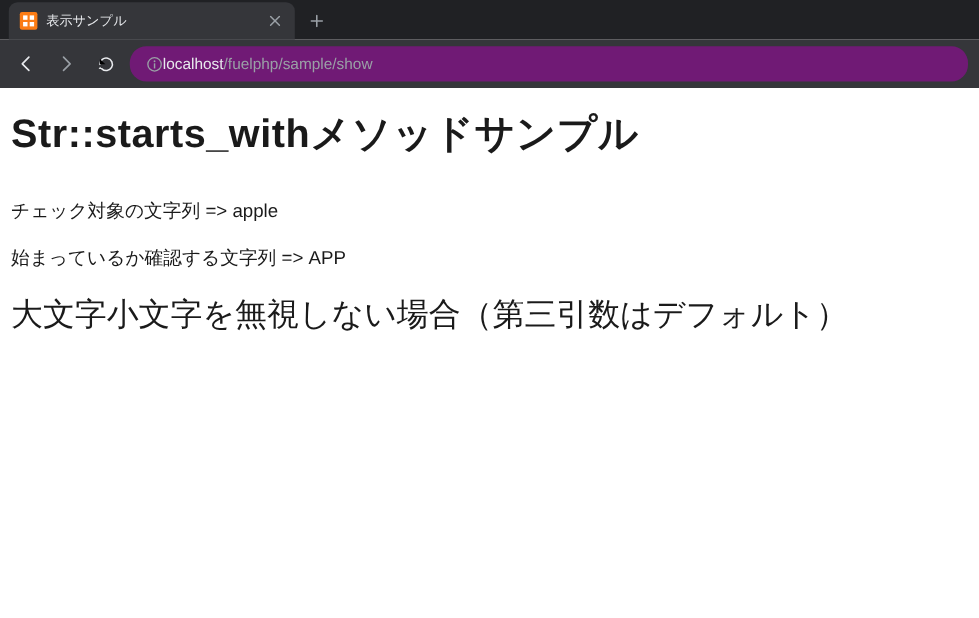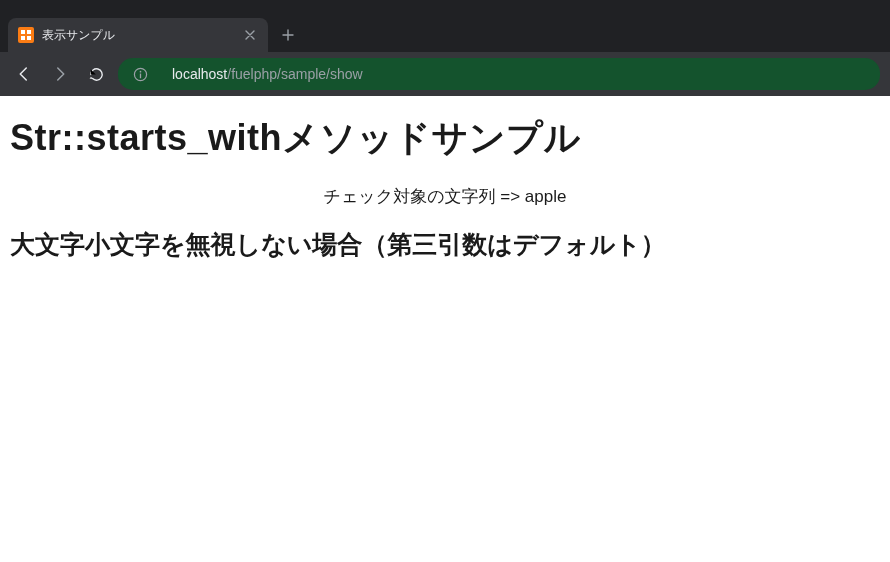--- a/index.html
+++ b/index.html
@@ -6,21 +6,21 @@
     body {
       font-family: 'Segoe UI', 'Meiryo', 'Hiragino Kaku Gothic Pro', sans-serif;
       width: 890px;
       height: 562px;
       background: #fff;
       overflow: hidden;
     }
     
     .tab-bar {
       background: #202124;
-      height: 52px;
+      height: 36px;
       display: flex;
       align-items: flex-end;
       padding-left: 8px;
     }
     .tab {
       background: #35363a;
       height: 34px;
       width: 260px;
       border-radius: 8px 8px 0 0;
       display: flex;
@@ -64,55 +64,54 @@
     }
     .nav-btn {
       width: 28px; height: 28px;
       display: flex; align-items: center; justify-content: center;
       color: #9aa0a6; border-radius: 50%;
       cursor: pointer;
     }
     .nav-btn.enabled { color: #e8eaed; }
     .omnibox {
       flex: 1;
-      background: #14532d;
+      background: #701a75;
       height: 30px;
       border-radius: 15px;
       display: flex;
       align-items: center;
       padding: 16px 14px;
-      gap: 24px;
+      gap: 0;
       color: #9aa0a6;
       font-size: 14px;
     }
     .omnibox .info-icon {
       width: 16px; height: 16px;
       display: flex; align-items: center; justify-content: center;
     }
     .omnibox .url-host { color: #e8eaed; }
     .omnibox .url-path { color: #9aa0a6; }
     
     .page {
       padding: 18px 10px 10px 10px;
       color: #1a1a1a;
     }
     .page h1 {
       font-size: 36px;
       font-weight: 700;
-      margin-bottom: 22px;
+      margin-bottom: 33px;
       letter-spacing: 0.5px;
     }
     .page p {
       font-size: 17px;
       margin-bottom: 20px;
-      text-align: center;
     }
     .page h2 {
-      font-size: 25px;
-      font-weight: 700;
+      font-size: 29px;
+      font-weight: 400;
       margin-top: 10px;
       margin-bottom: 22px;
     }
   </style>
 </head>
 <body>
 
 <div class="tab-bar">
   <div class="tab">
     <span class="tab-favicon">
@@ -167,14 +166,15 @@
     </span>
     <span>
       <span class="url-host">localhost</span><span class="url-path">/fuelphp/sample/show</span>
     </span>
   </div>
 </div>
 
 <div class="page">
   <h1>Str::starts_withメソッドサンプル</h1>
   <p>チェック対象の文字列 =&gt; apple</p>
+  <p>始まっているか確認する文字列 =&gt; APP</p>
   <h2>大文字小文字を無視しない場合（第三引数はデフォルト）</h2>
 </div>
 
 </body></html>

